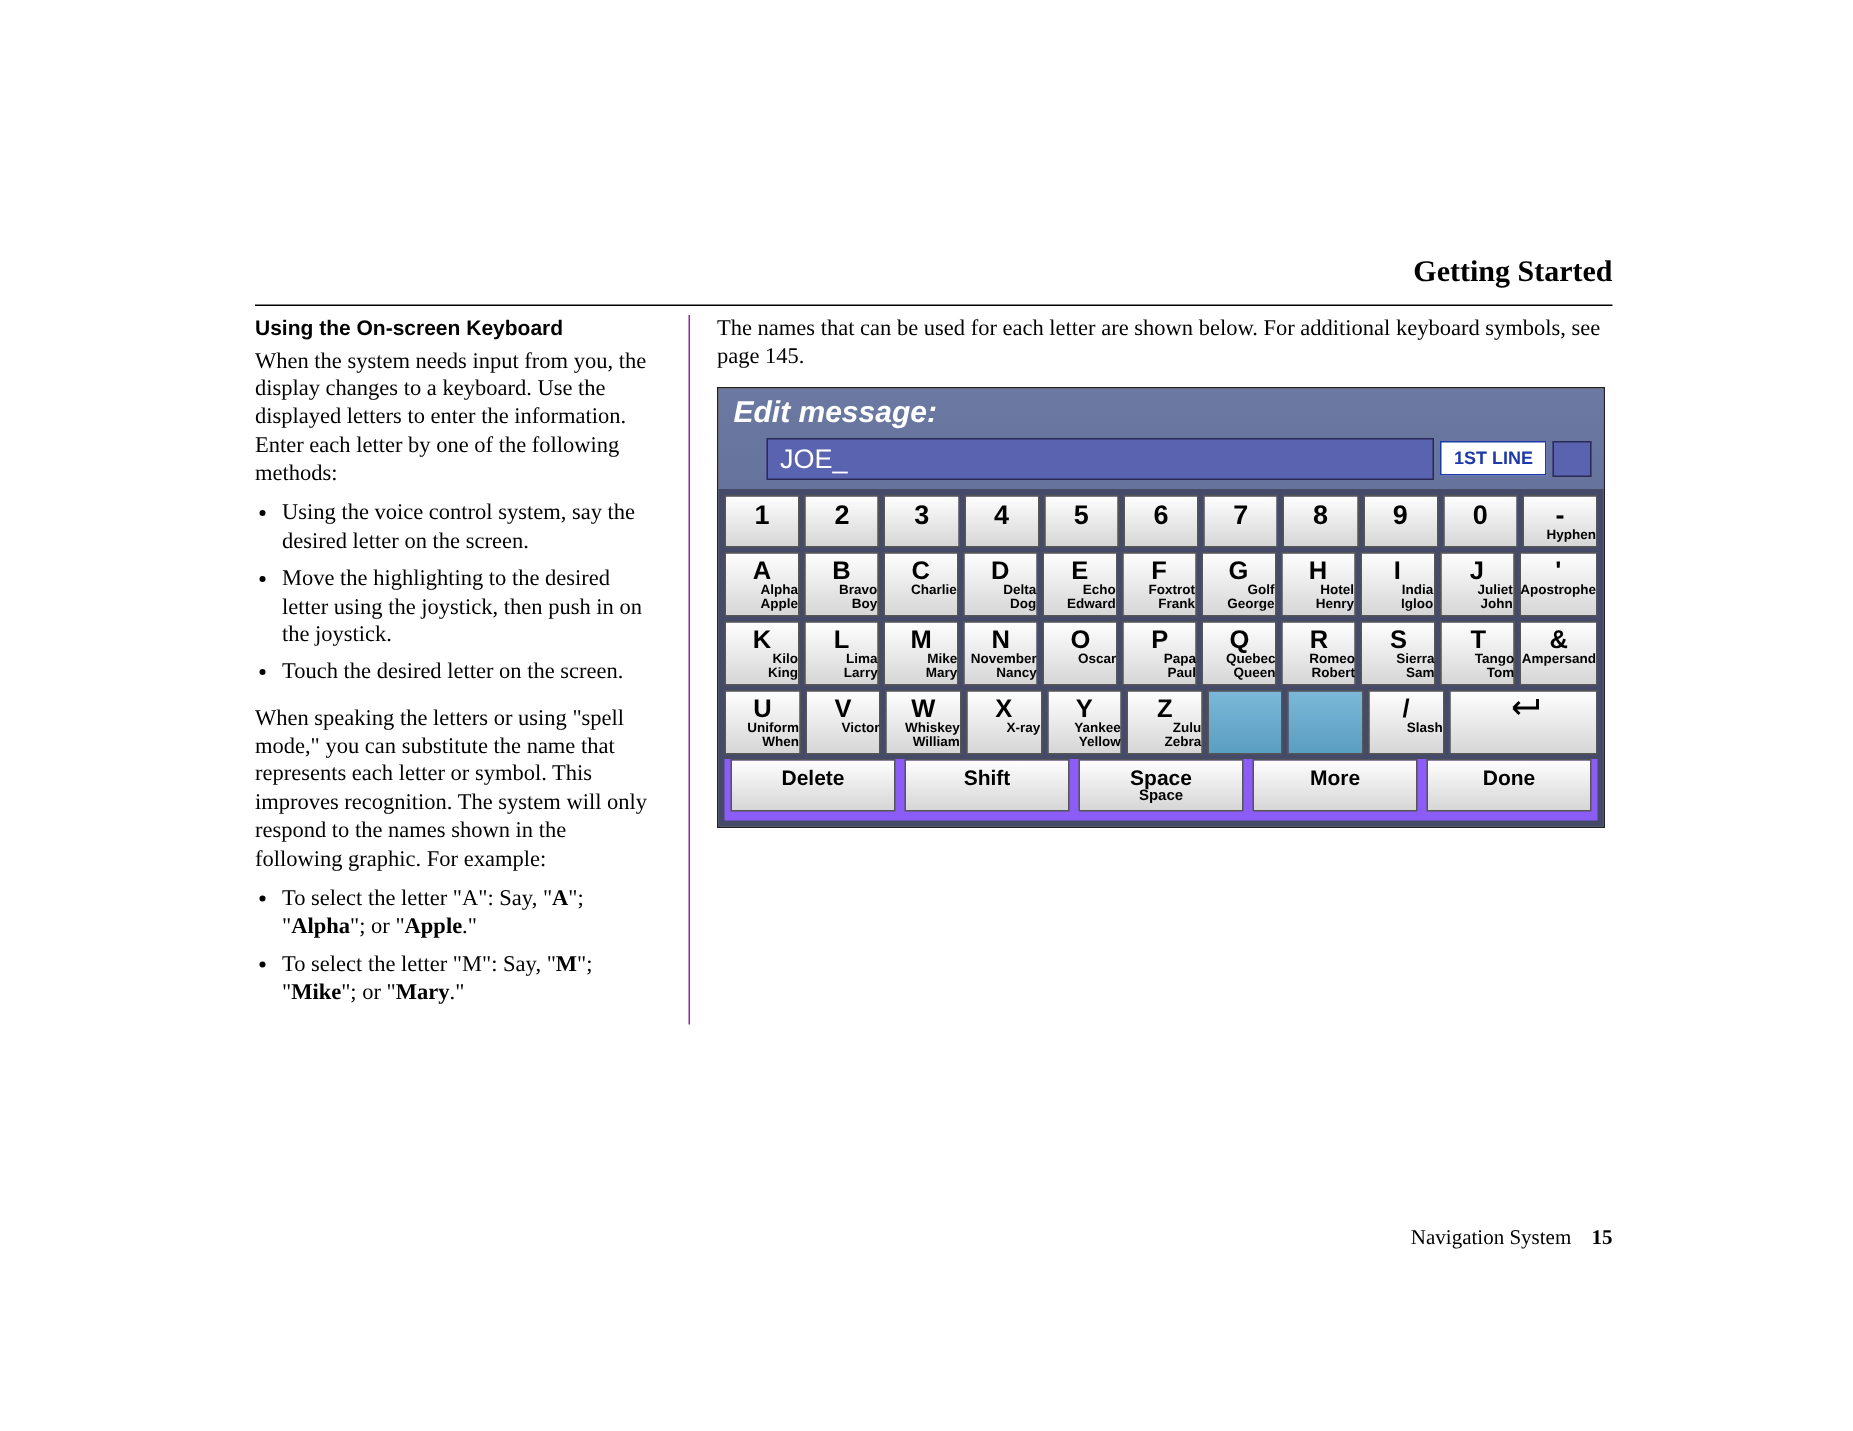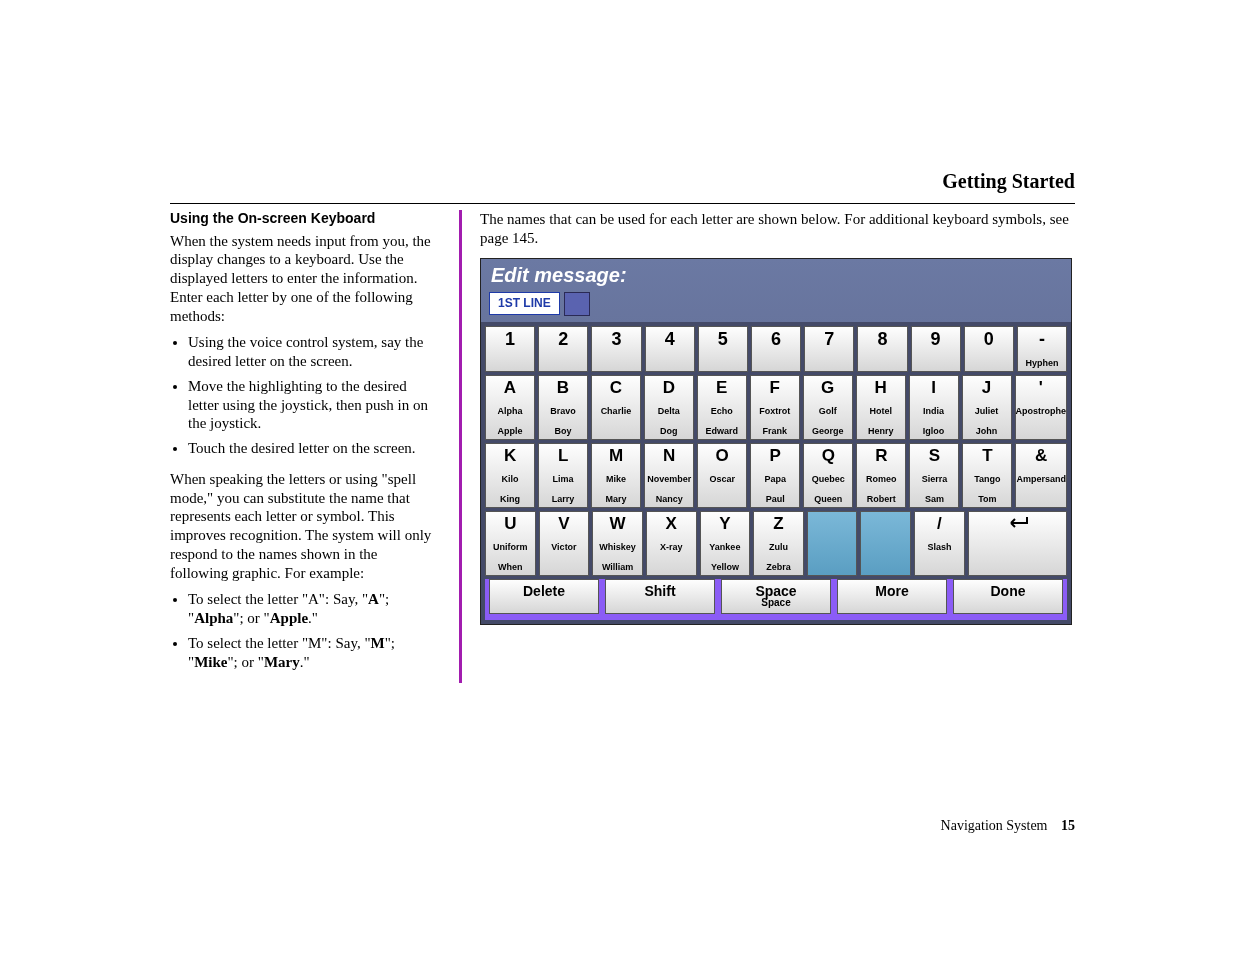--- a/index.html
+++ b/index.html
@@ -32,21 +32,21 @@
     gap: 24px;
   }
   .col-left {
     width: 265px;
     font-size: 15px;
     line-height: 1.25;
   }
   .col-right {
     flex: 1;
     font-size: 15px;
-    border-left: 3px solid #a21caf;
+    border-left: 1px solid #a21caf;
     padding-left: 18px;
     line-height: 1.25;
   }
   .subhead {
     font-family: Arial, Helvetica, sans-serif;
     font-weight: bold;
     font-size: 14px;
     margin: 0 0 4px 0;
   }
   p { margin: 0 0 8px 0; }
@@ -123,21 +123,22 @@
   .key .big {
     display: block;
     font-size: 17px;
     font-weight: bold;
     line-height: 1;
   }
   .key .sm {
     display: block;
     font-size: 9px;
     font-weight: bold;
-    margin-top: 11px;
+    margin-top: 0;
+    text-align: right;
   }
   .key.num .big { font-size: 18px; }
   .key.blue {
     background: linear-gradient(#7bb8d8,#5a9ec2);
   }
   .key.enter { flex: 2; }
   .kbd-bottom {
     display: flex;
     gap: 6px;
     padding: 0 4px 6px 4px;
@@ -189,20 +190,21 @@
         </li>
       </ul>
     </div>
 
     <div class="col-right">
       <p>The names that can be used for each letter are shown below. For additional keyboard symbols, see page 145.</p>
 
       <div class="kbd">
         <div class="kbd-title">Edit message:</div>
         <div class="kbd-input-row">
+          <div class="kbd-input">JOE_</div>
           <div class="kbd-linebtn">1ST LINE</div>
           <div class="kbd-blank"></div>
         </div>
         <div class="kbd-rows">
           <div class="kbd-row">
               <div class="key num">
                 <span class="big">1</span>
               </div>
               <div class="key num">
                 <span class="big">2</span>

